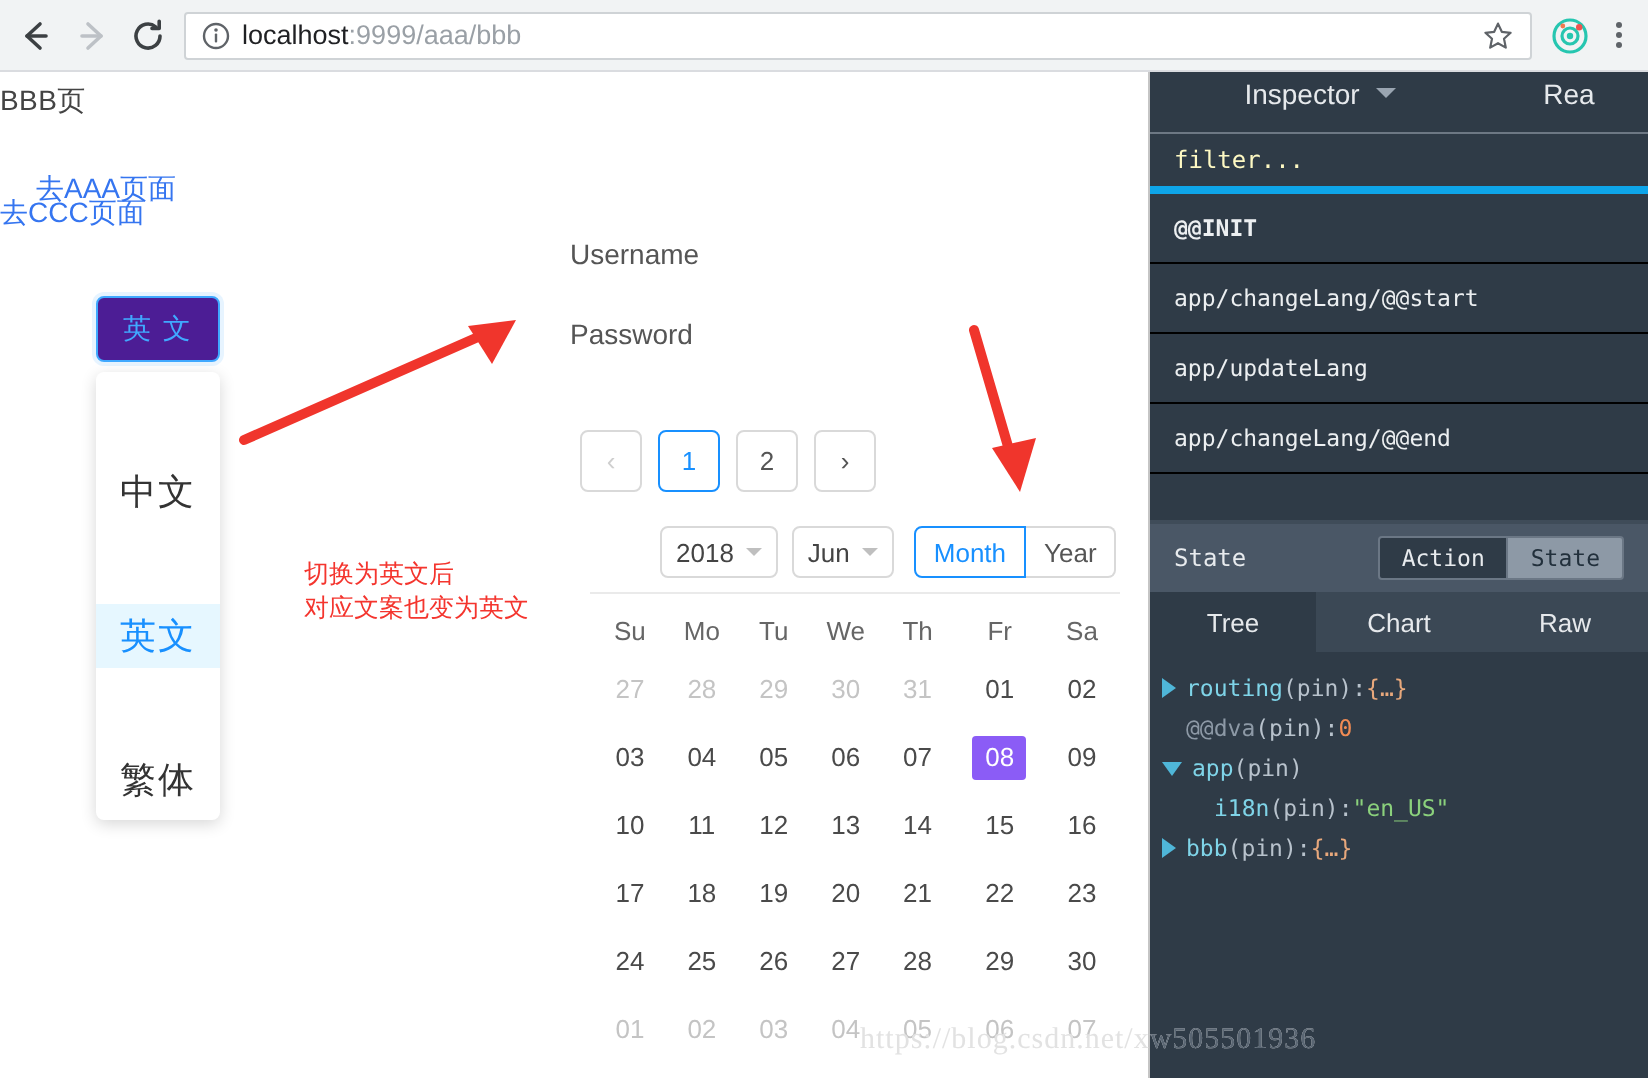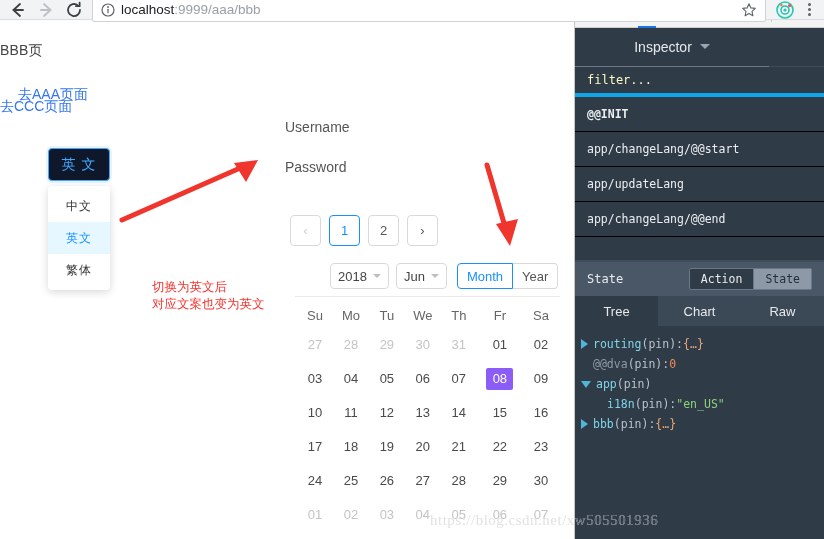--- a/index.html
+++ b/index.html
@@ -6,21 +6,21 @@
   body{
     width:824px;height:539px;overflow:hidden;position:relative;
     background:#fff;
     font-family:"Liberation Sans","DejaVu Sans",sans-serif;
     -webkit-font-smoothing:antialiased;
   }
   .app{width:824px;height:539px;position:relative;overflow:hidden;}
 
   
   .browser-bar{
-    height:20px;background:#f1f3f4;display:flex;align-items:center;
+    height:36px;background:#f1f3f4;display:flex;align-items:center;
     padding:0 4px;box-sizing:border-box;position:relative;z-index:5;
     border-bottom:1px solid #dadce0;
   }
   .nav-btn{
     width:28px;height:28px;display:flex;align-items:center;justify-content:center;
     border-radius:50%;flex:0 0 auto;
   }
   .nav-btn svg{display:block;}
   .omnibox{
     flex:1 1 auto;height:24px;background:#fff;border:1px solid #cfd3d6;
@@ -47,35 +47,35 @@
   }
   .nav-link{
     position:absolute;left:0px;font-size:14px;color:#3575f0;
   }
   .nav-link.l1{top:52px;padding-left:18px;}
   .nav-link.l2{top:64px;}
 
   
   .lang-select{
     position:absolute;left:48px;top:114px;width:62px;height:33px;
-    border:1px solid #40a9ff;border-radius:4px;background:#0f172a;
+    border:1px solid #40a9ff;border-radius:4px;background:#4c1d95;
     display:flex;align-items:center;justify-content:center;
     color:#40a9ff;font-size:14px;letter-spacing:1px;
     box-shadow:0 0 0 2px rgba(24,144,255,.10);
     box-sizing:border-box;
   }
   .lang-dropdown{
     position:absolute;left:48px;top:152px;width:62px;
     background:#fff;border-radius:4px;
     box-shadow:0 2px 8px rgba(0,0,0,.16);
     padding:4px 0;box-sizing:border-box;
   }
   .lang-item{
     height:32px;display:flex;align-items:center;justify-content:center;
-    font-size:12px;color:#333;letter-spacing:1px;
+    font-size:18px;color:#333;letter-spacing:1px;margin-top:40px;
   }
   .lang-item.sel{background:#e6f7ff;color:#1890ff;}
 
   
   .annot{
     position:absolute;left:152px;top:245px;color:#f4352e;font-size:12.5px;
     line-height:17px;white-space:nowrap;
   }
 
   
@@ -174,21 +174,21 @@
     border-bottom:11px solid #f5c518;position:relative;
   }
   .dt-close{width:20px;height:26px;display:flex;align-items:center;justify-content:center;color:#5a5a5a;font-size:15px;}
 
   .dt-tabs{
     height:38px;display:flex;align-items:center;background:#2f3b47;
     border-bottom:1px solid #3f4c59;
   }
   .dt-tab{
     font-size:14px;color:#e6e9ec;display:flex;align-items:center;gap:8px;
-    padding:0 22px;height:38px;
+    padding:0 10px;height:38px;
   }
   .dt-tab .tri{
     width:0;height:0;border-left:5px solid transparent;border-right:5px solid transparent;
     border-top:5px solid #9aa5b1;
   }
   .dt-tab.inspector{flex:0 0 150px;justify-content:center;border-bottom:1px solid #6d7884;}
   .dt-tab.realtime{flex:1 1 auto;justify-content:center;border-bottom:1px solid #6d7884;overflow:hidden;white-space:nowrap;}
 
   .dt-filter{
     height:30px;display:flex;align-items:center;padding:0 12px;
@@ -475,20 +475,23 @@
           </span>
       </div>
       <div class="dt-close">✕</div>
     </div>
 
     <div class="dt-tabs">
       <div class="dt-tab inspector">
         <span>Inspector</span>
         <span class="tri"></span>
       </div>
+      <div class="dt-tab realtime">
+        <span>Rea</span>
+      </div>
     </div>
 
     <div class="dt-filter">
       <span>filter...</span>
     </div>
 
     <div class="act-list">
         <div class="act init">@@INIT</div>
         <div class="act">app/changeLang/@@start</div>
         <div class="act">app/updateLang</div>

